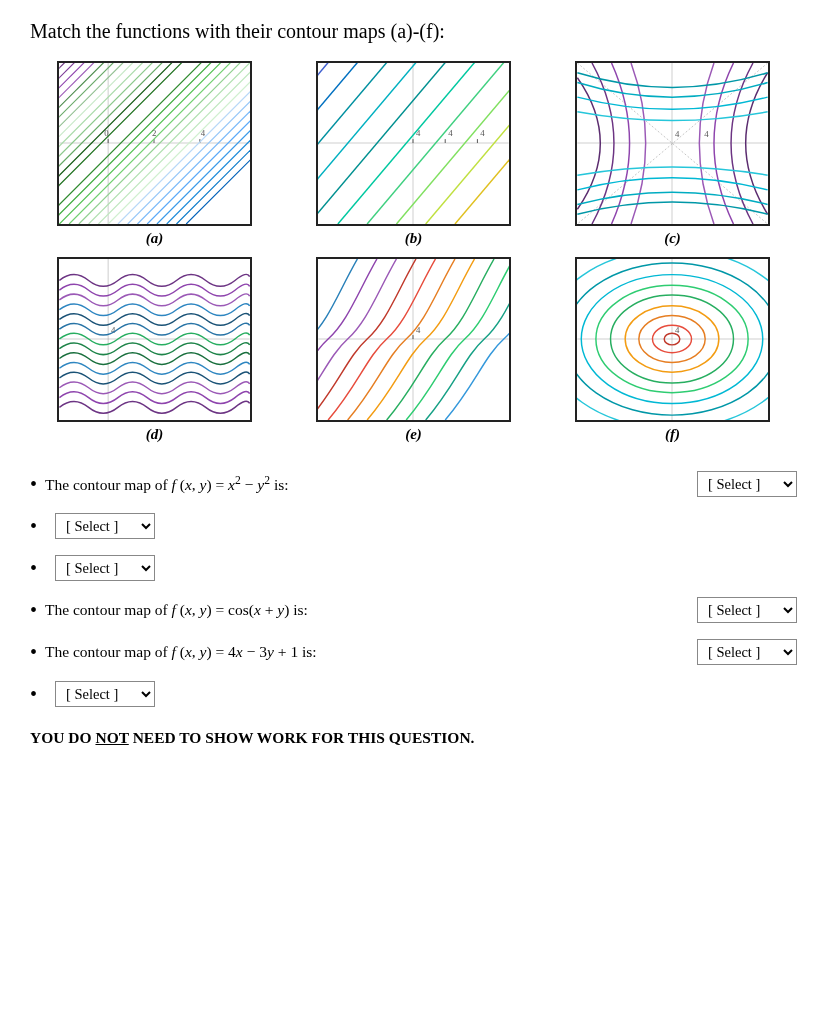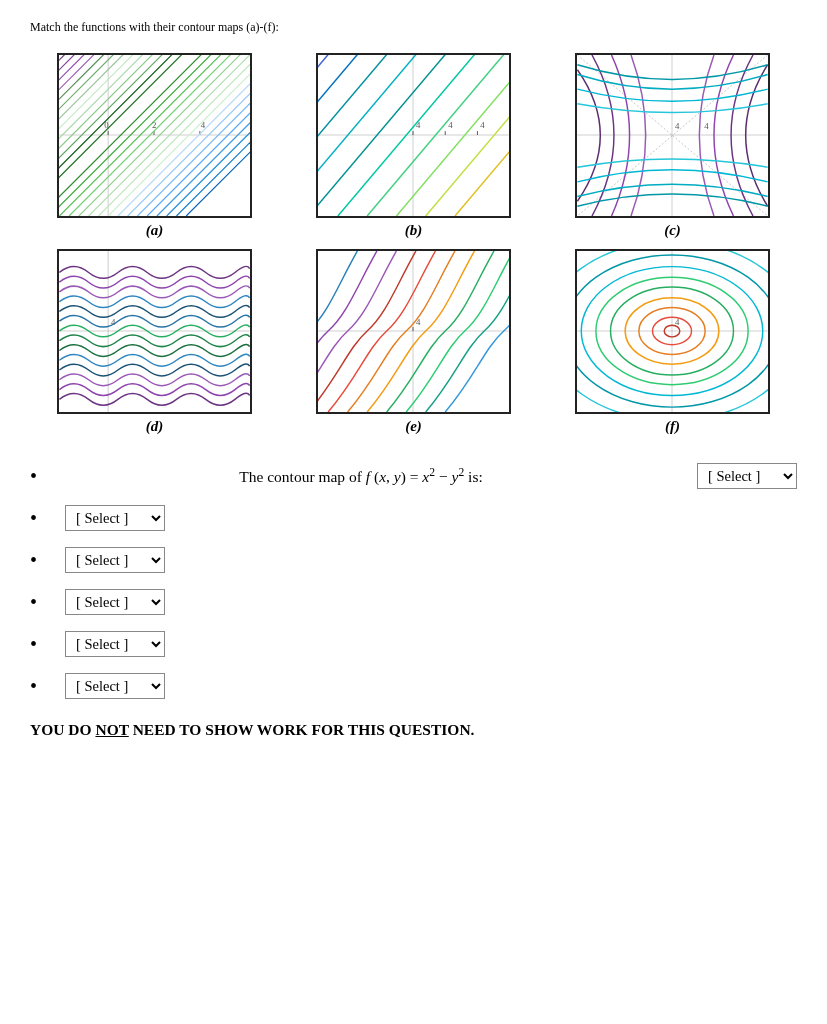--- a/index.html
+++ b/index.html
@@ -5,21 +5,21 @@
     * { box-sizing: border-box; margin: 0; padding: 0; }
     body {
       font-family: "Times New Roman", Times, serif;
       background: #fff;
       color: #000;
       padding: 20px 30px;
       width: 827px;
       min-height: 1024px;
     }
     .page-title {
-      font-size: 12px;
+      font-size: 20px;
       margin-bottom: 18px;
     }
     .graphs-grid {
       display: grid;
       grid-template-columns: repeat(3, 1fr);
       gap: 10px;
       margin-bottom: 28px;
     }
     .graph-cell {
       display: flex;
@@ -56,26 +56,25 @@
       font-size: 15.5px;
     }
     .bullet {
       font-size: 20px;
       margin-right: 8px;
       line-height: 1;
       flex-shrink: 0;
     }
     .question-text {
       flex: 1;
-      text-align: center;
     }
     .select-wrapper {
       display: flex;
       align-items: flex-end;
-      margin-left: 20px;
+      margin-left: 10px;
       flex-shrink: 0;
     }
     .select-wrapper select {
       border: 1.5px solid #888;
       padding: 3px 6px;
       font-size: 14.5px;
       font-family: inherit;
       background: #fff;
       cursor: pointer;
       min-width: 100px;
@@ -346,35 +345,41 @@
         <option>(c)</option>
         <option>(d)</option>
         <option>(e)</option>
         <option>(f)</option>
       </select>
     </div>
   </div>
 
   <div class="question-row">
     <span class="bullet">•</span>
-    <div class="select-wrapper">
-      <select>
-        <option>[ Select ]</option>
-        <option>(a)</option>
-        <option>(b)</option>
-        <option>(c)</option>
-        <option>(d)</option>
-        <option>(e)</option>
-        <option>(f)</option>
-      </select>
-    </div>
-  </div>
-
-  <div class="question-row">
-    <span class="bullet">•</span>
+    <span class="question-text">
+      The contour map of <em>f</em> (<em>x</em>, <em>y</em>) = cos(<em>x</em> + <em>y</em>) is:
+    </span>
+    <div class="select-wrapper">
+      <select>
+        <option>[ Select ]</option>
+        <option>(a)</option>
+        <option>(b)</option>
+        <option>(c)</option>
+        <option>(d)</option>
+        <option>(e)</option>
+        <option>(f)</option>
+      </select>
+    </div>
+  </div>
+
+  <div class="question-row">
+    <span class="bullet">•</span>
+    <span class="question-text">
+      The contour map of <em>f</em> (<em>x</em>, <em>y</em>) = 4<em>x</em> − 3<em>y</em> + 1 is:
+    </span>
     <div class="select-wrapper">
       <select>
         <option>[ Select ]</option>
         <option>(a)</option>
         <option>(b)</option>
         <option>(c)</option>
         <option>(d)</option>
         <option>(e)</option>
         <option>(f)</option>
       </select>

